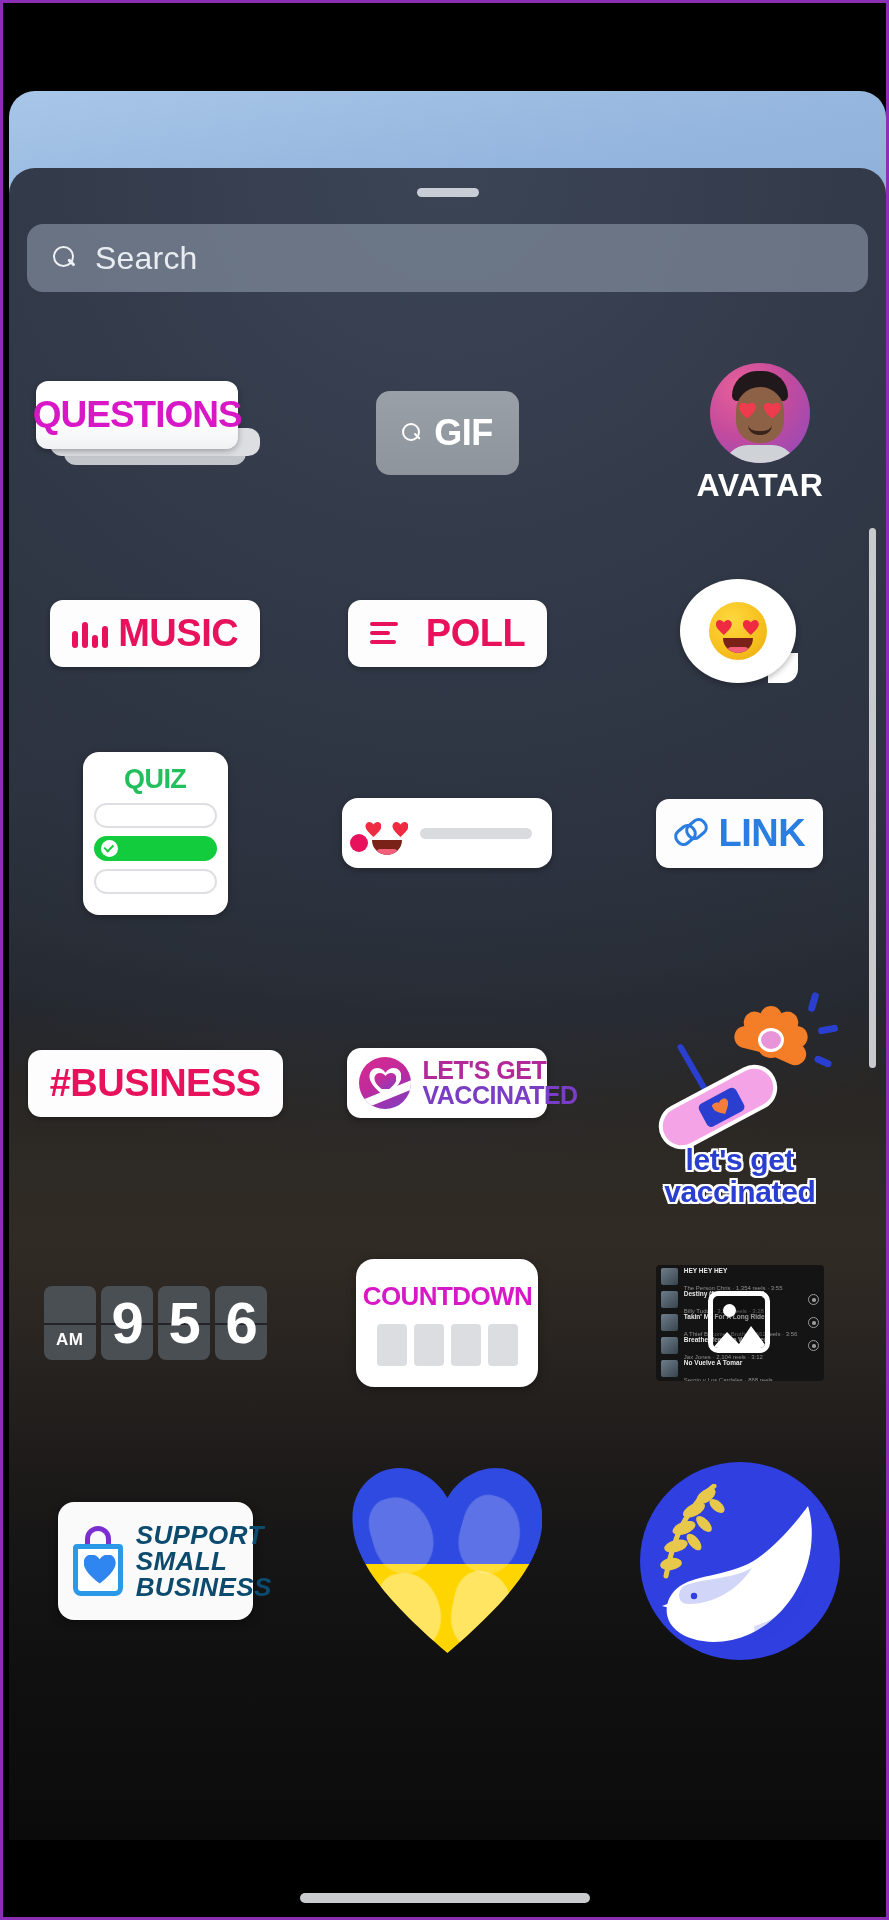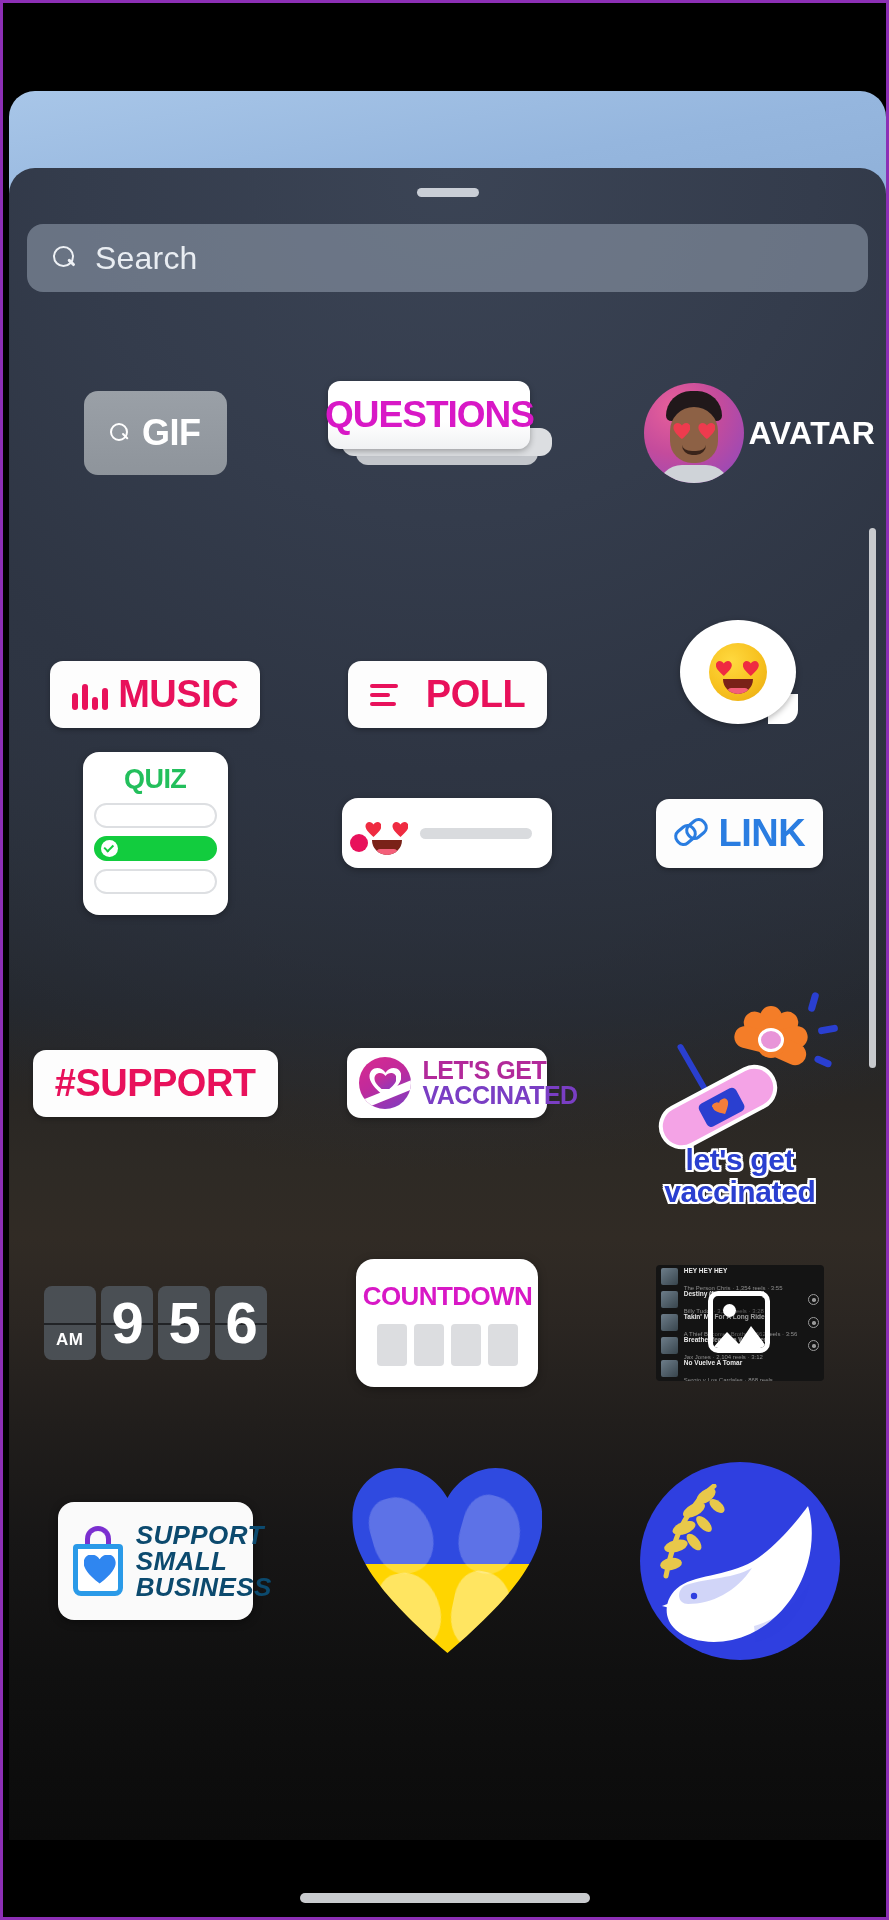--- a/index.html
+++ b/index.html
@@ -148,21 +148,21 @@
     content:"";position:absolute;left:0;top:0;width:14px;height:14px;
     border-radius:50%;border:2.4px solid #fff;
   }
   #gif-sticker .mag2::after{
     content:"";position:absolute;left:11px;top:12px;width:8px;height:2.4px;
     background:#fff;transform:rotate(45deg);border-radius:2px;
   }
   #gif-label { font-size: 36px; font-weight: bold; color:#fff; letter-spacing:-.5px; }
 
   
-  #avatar-wrap { display:flex; flex-direction:row; align-items:center; gap:4px;margin-left:40px; }
+  #avatar-wrap { display:flex; flex-direction:column; align-items:center; gap:4px;margin-left:40px; }
   #avatar-circle {
     width: 100px; height: 100px; border-radius: 50%;
     background: radial-gradient(circle at 30% 25%, #e8609a 0%, #c44b9c 45%, #8a49c0 100%);
     position: relative; overflow: hidden;
   }
   #avatar-circle .hair {
     position:absolute; left:22px; top:8px; width:56px; height:30px;
     background:#20181a; border-radius: 28px 28px 6px 6px;
   }
   #avatar-circle .face {
@@ -540,52 +540,52 @@
     <div id="drag-handle"></div>
 
     <div id="search-bar">
       <span class="mag"></span>
       <span id="search-placeholder">Search</span>
     </div>
 
     <div class="grid-row" style="top:175px;height:180px;">
 
       <div class="cell">
-        <div id="gif-sticker">
-          <span class="mag2"></span>
-          <span id="gif-label">GIF</span>
-        </div>
-      </div>
-
-      <div class="cell">
         <div id="questions-stack">
           <div class="layer l3"></div>
           <div class="layer l2"></div>
           <div class="layer l1">
             <span id="questions-label">QUESTIONS</span>
           </div>
+        </div>
+      </div>
+
+      <div class="cell">
+        <div id="gif-sticker">
+          <span class="mag2"></span>
+          <span id="gif-label">GIF</span>
         </div>
       </div>
 
       <div class="cell">
         <div id="avatar-wrap">
           <div id="avatar-circle">
             <div class="hair"></div>
             <div class="face"></div>
             <div class="eyeheart left"></div>
             <div class="eyeheart right"></div>
             <div class="smile"></div>
             <div class="shirt"></div>
           </div>
           <span id="avatar-label">AVATAR</span>
         </div>
       </div>
     </div>
 
-    <div class="grid-row" style="top:410px;height:150px;align-items:flex-end;">
+    <div class="grid-row" style="top:390px;height:150px;">
 
       <div class="cell">
         <div id="music-sticker" class="pill">
           <span class="music-bars">
             <i style="height:17px"></i>
               <i style="height:26px"></i>
               <i style="height:13px"></i>
               <i style="height:22px"></i>
           </span>
           <span id="music-label">MUSIC</span>
@@ -650,21 +650,21 @@
           <span class="link-chain"></span>
           <span id="link-label">LINK</span>
         </div>
       </div>
     </div>
 
     <div class="grid-row" style="top:790px;height:250px;">
 
       <div class="cell">
         <div id="hashtag-sticker" class="pill">
-          <span id="hashtag-label">#SUPPORT</span>
+          <span id="hashtag-label">#BUSINESS</span>
         </div>
       </div>
 
       <div class="cell">
         <div id="vax-pill">
           <span class="badge">
             <span class="hrt"></span>
               <span class="band"></span>
           </span>
           <span class="txt">

